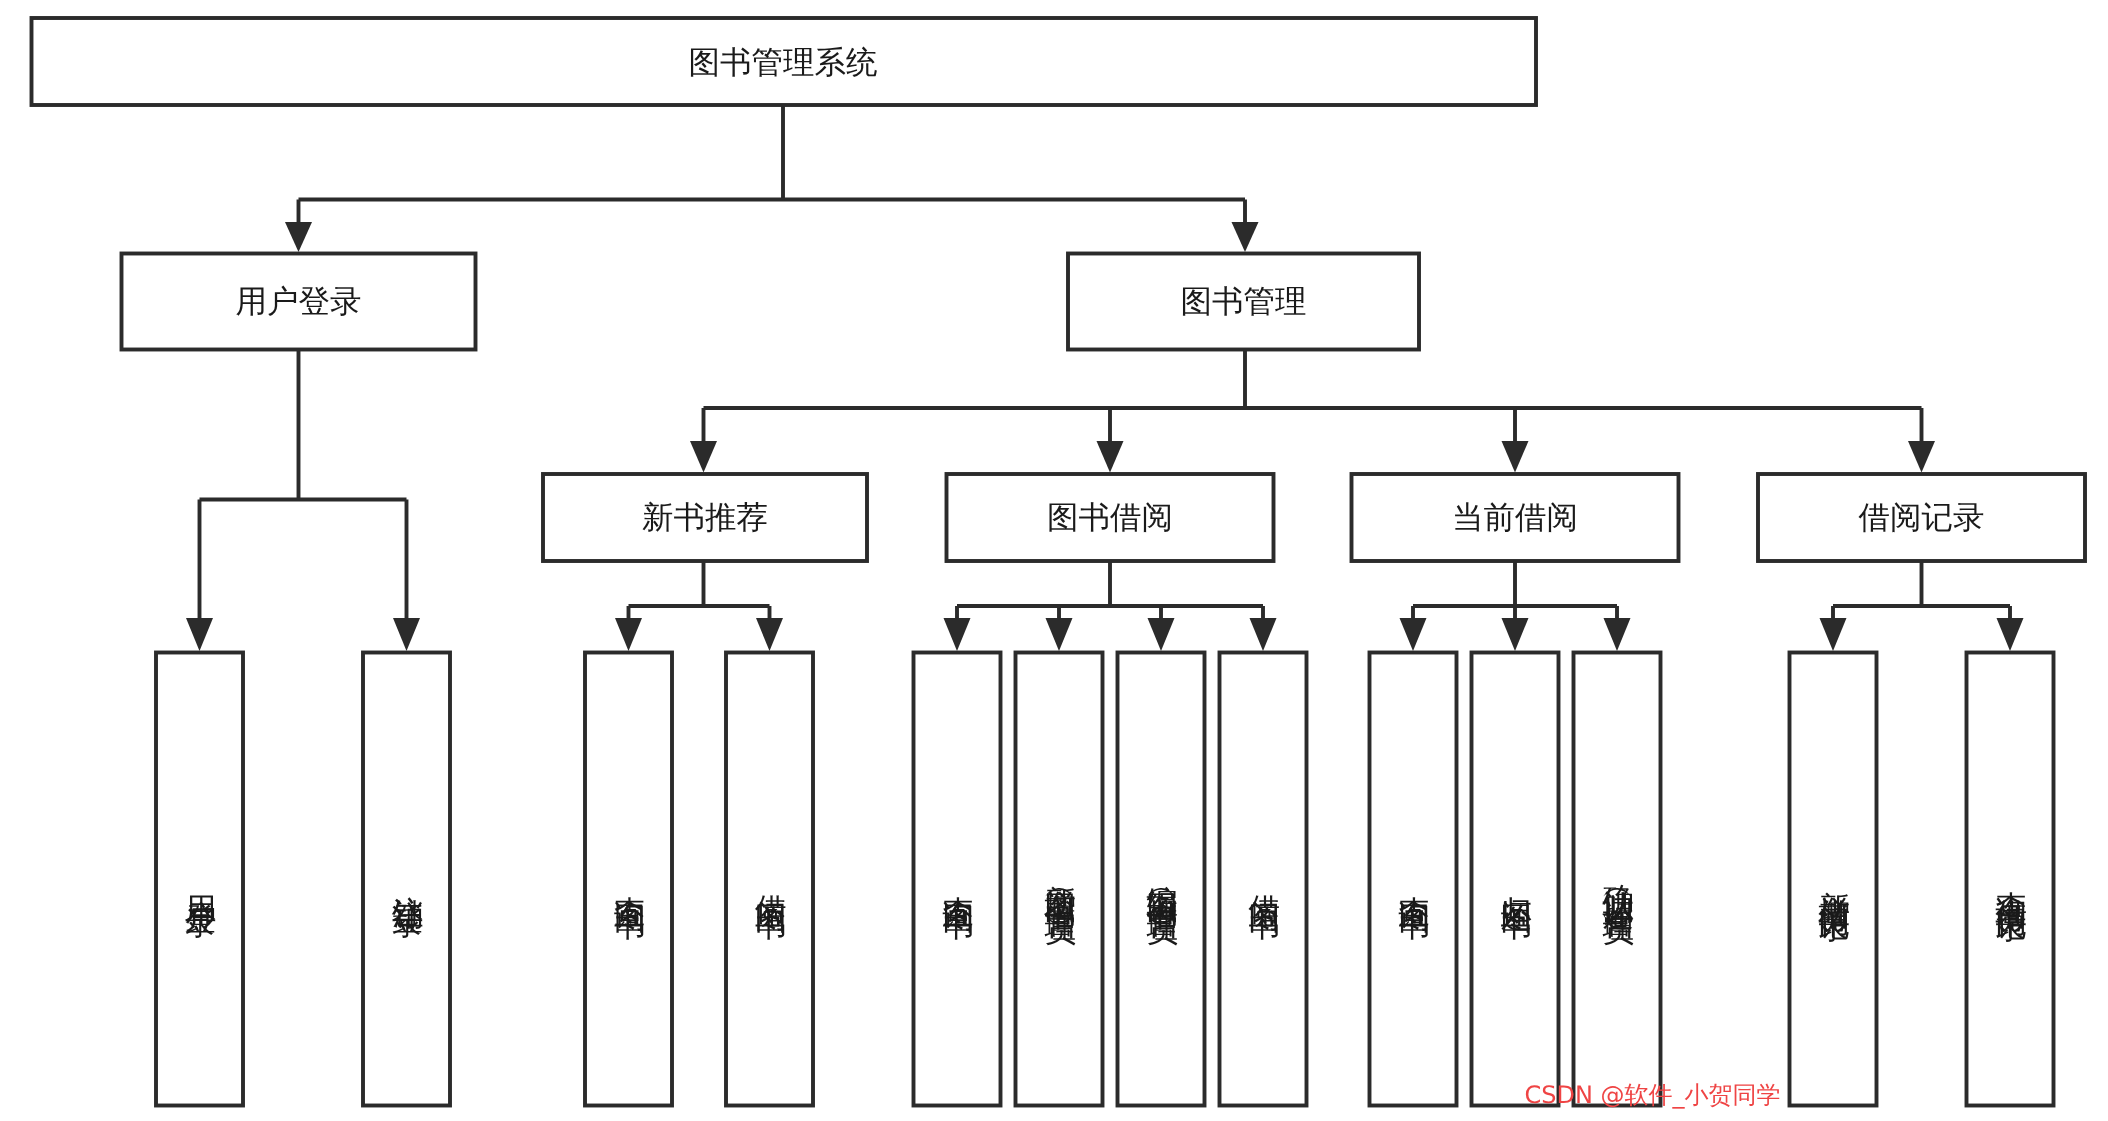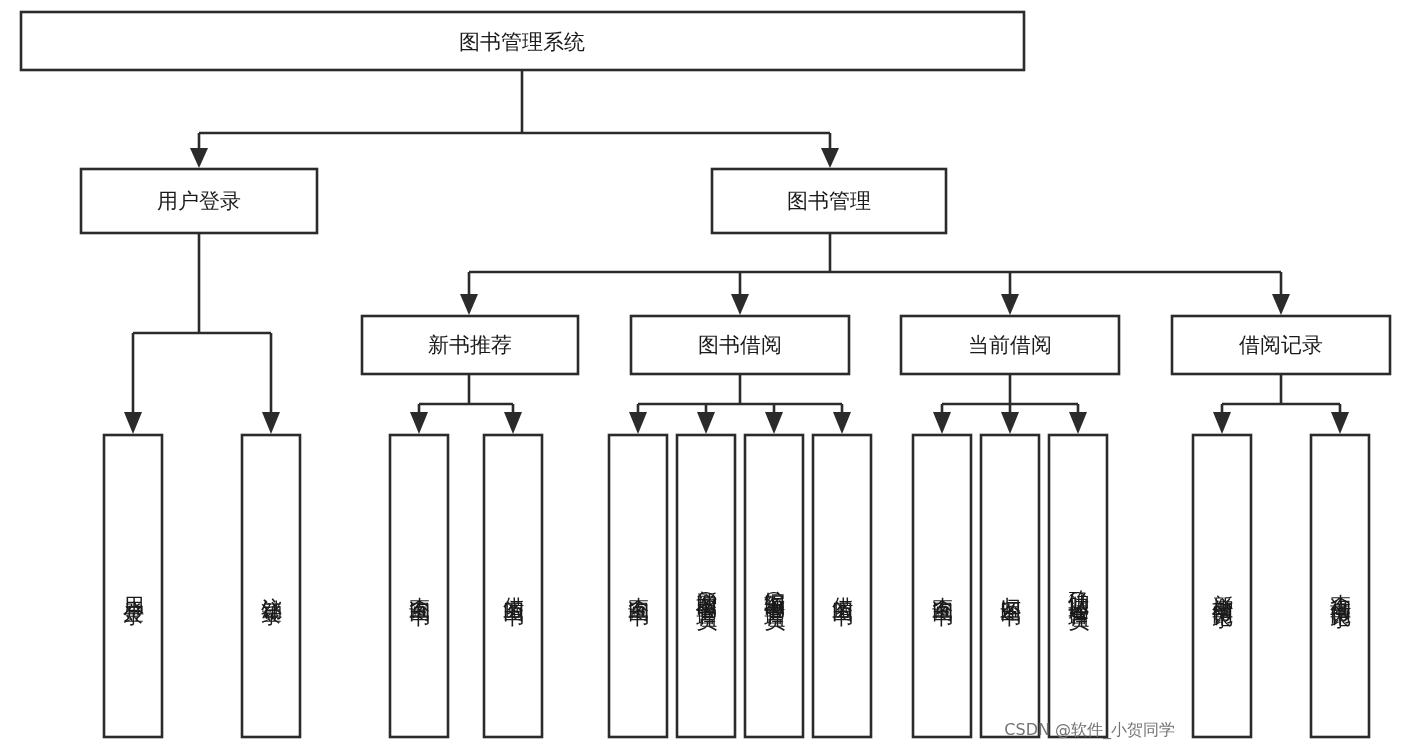--- a/index.html
+++ b/index.html
@@ -59,25 +59,25 @@
     letter-spacing: 3px;
     display: flex;
     align-items: center;
     justify-content: center;
     text-align: center;
     white-space: nowrap;
     pointer-events: none;
   }
   .watermark {
     position: absolute;
-    right: 12px;
+    right: 0;
     bottom: 6px;
     font-family: "DejaVu Sans", "Liberation Sans", sans-serif;
     font-size: 16px;
-    color: #737373;
+    color: #ef4444;
     white-space: nowrap;
     user-select: none;
   }
 </style>
 </head>
 <body>
 
 <div id="diagram-root">
 
   <svg class="diagram-svg" viewBox="0 0 1405 747">

